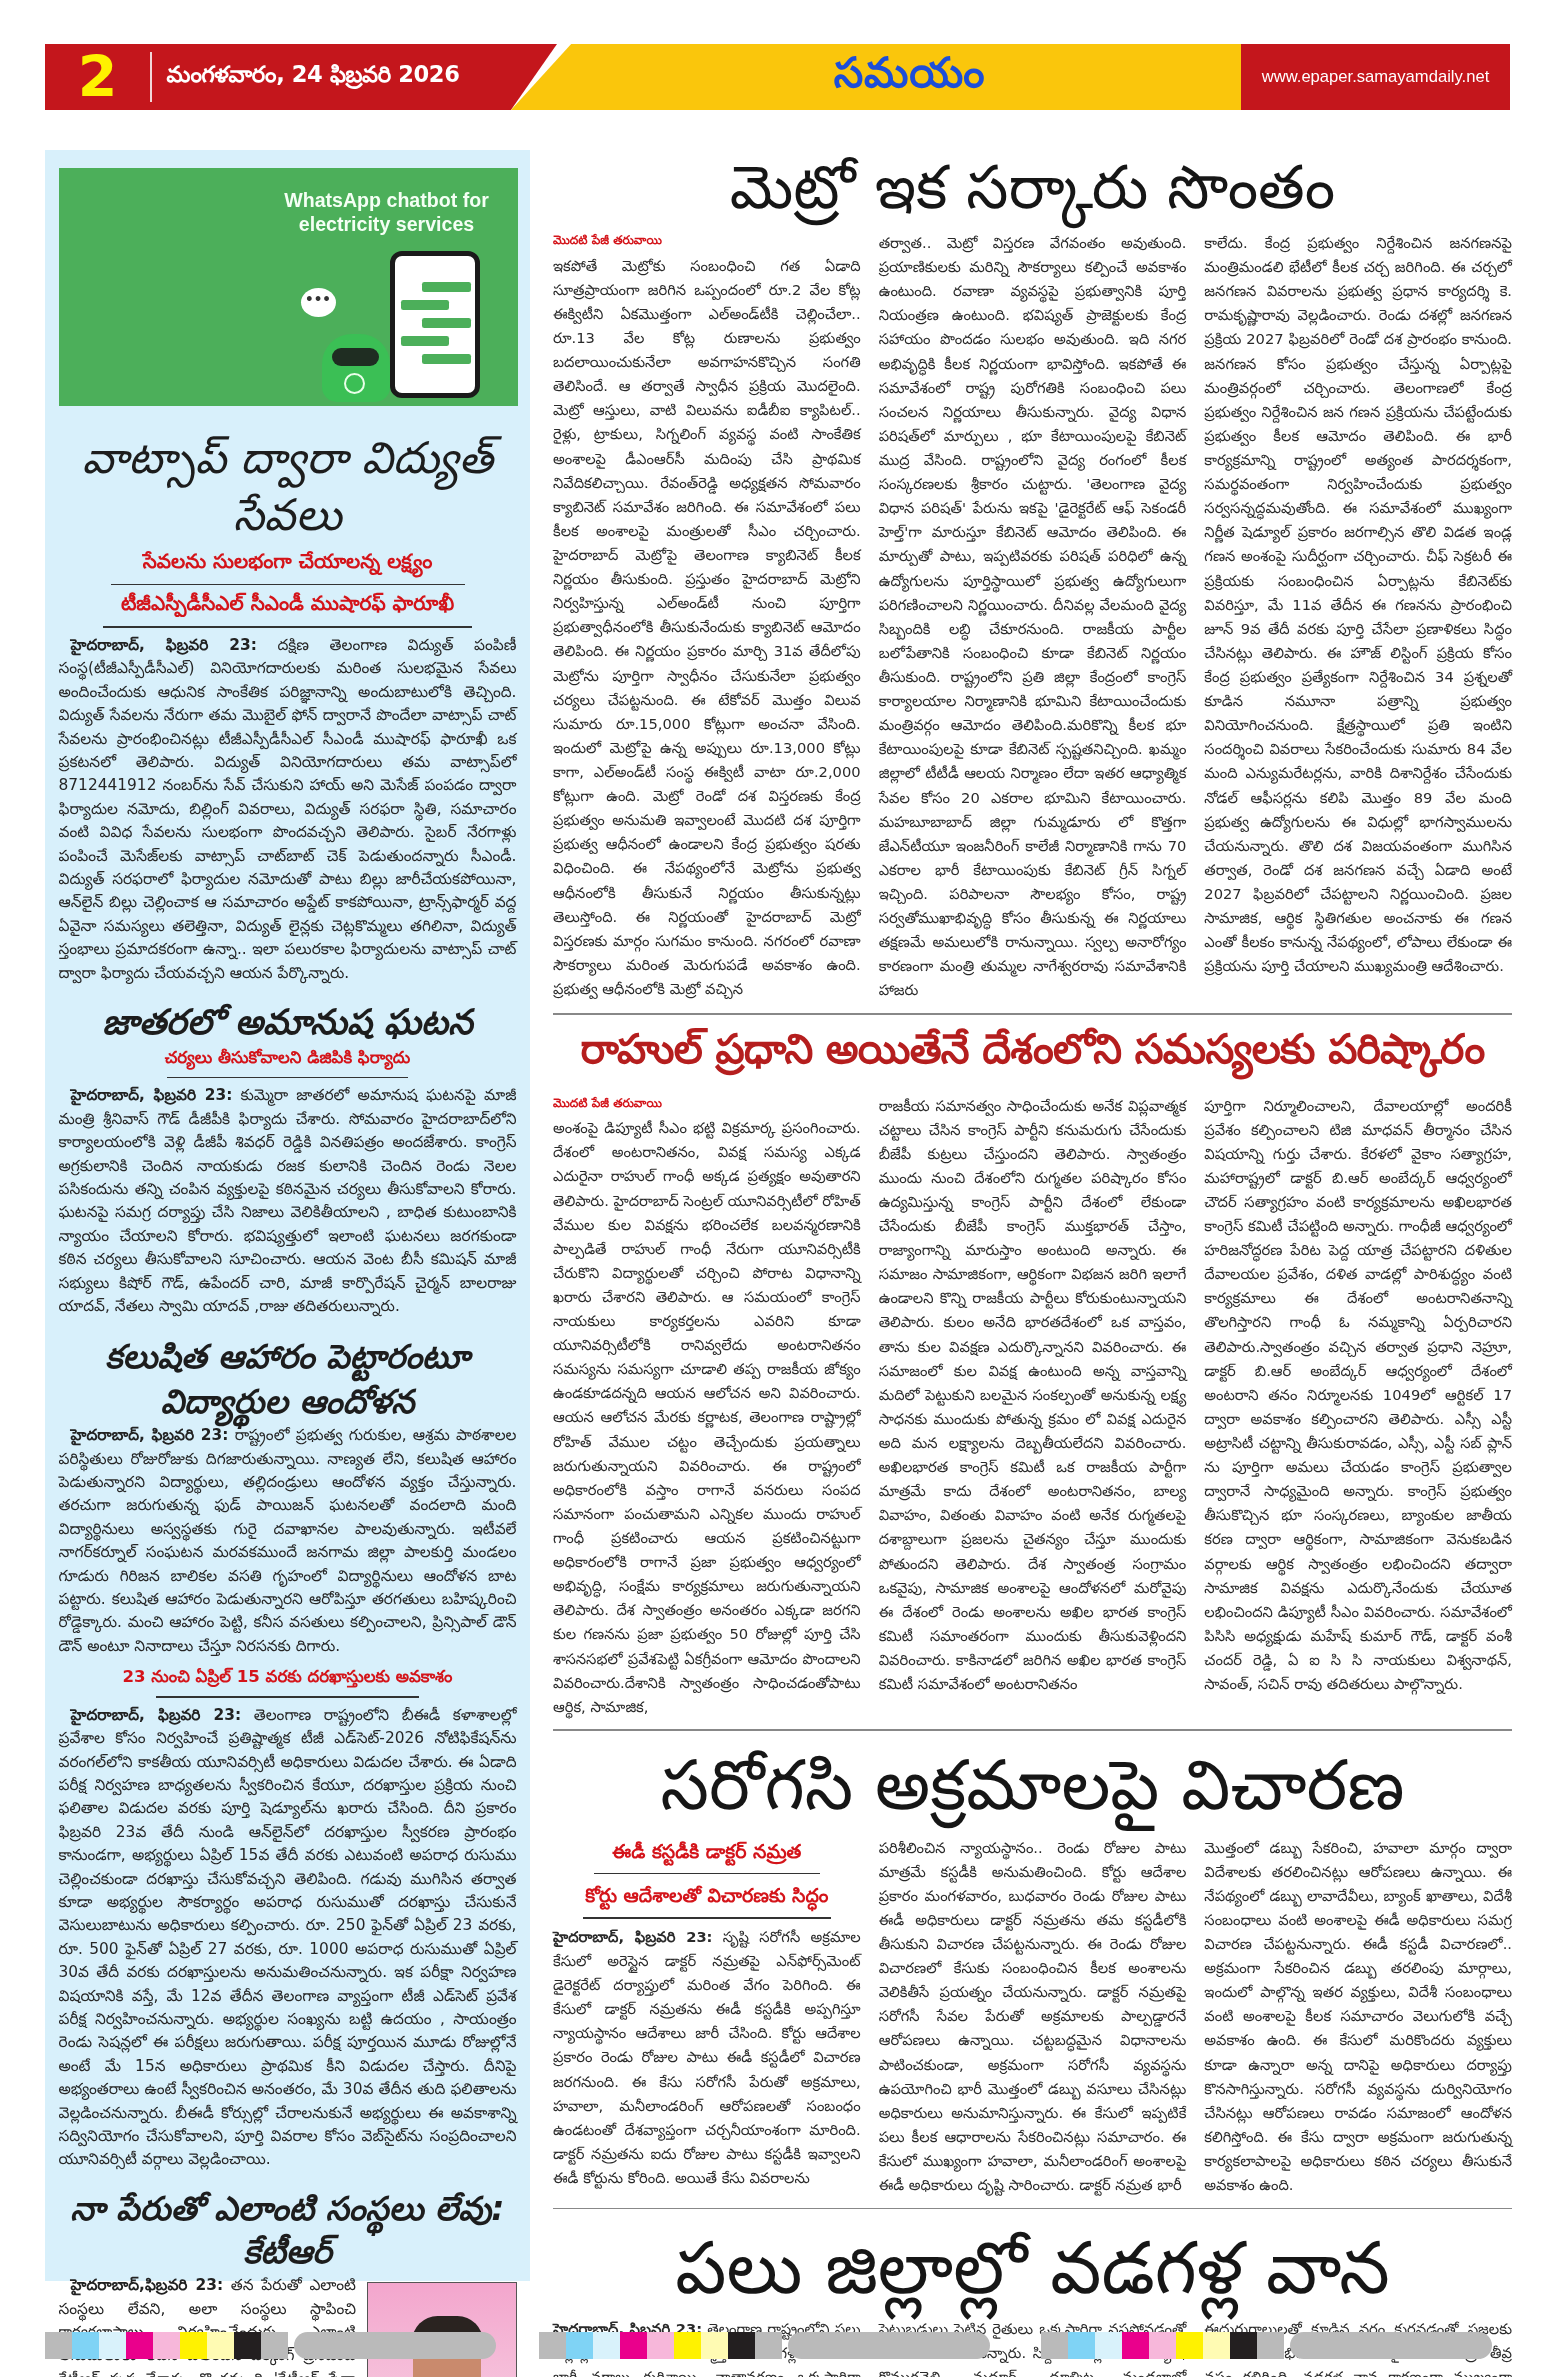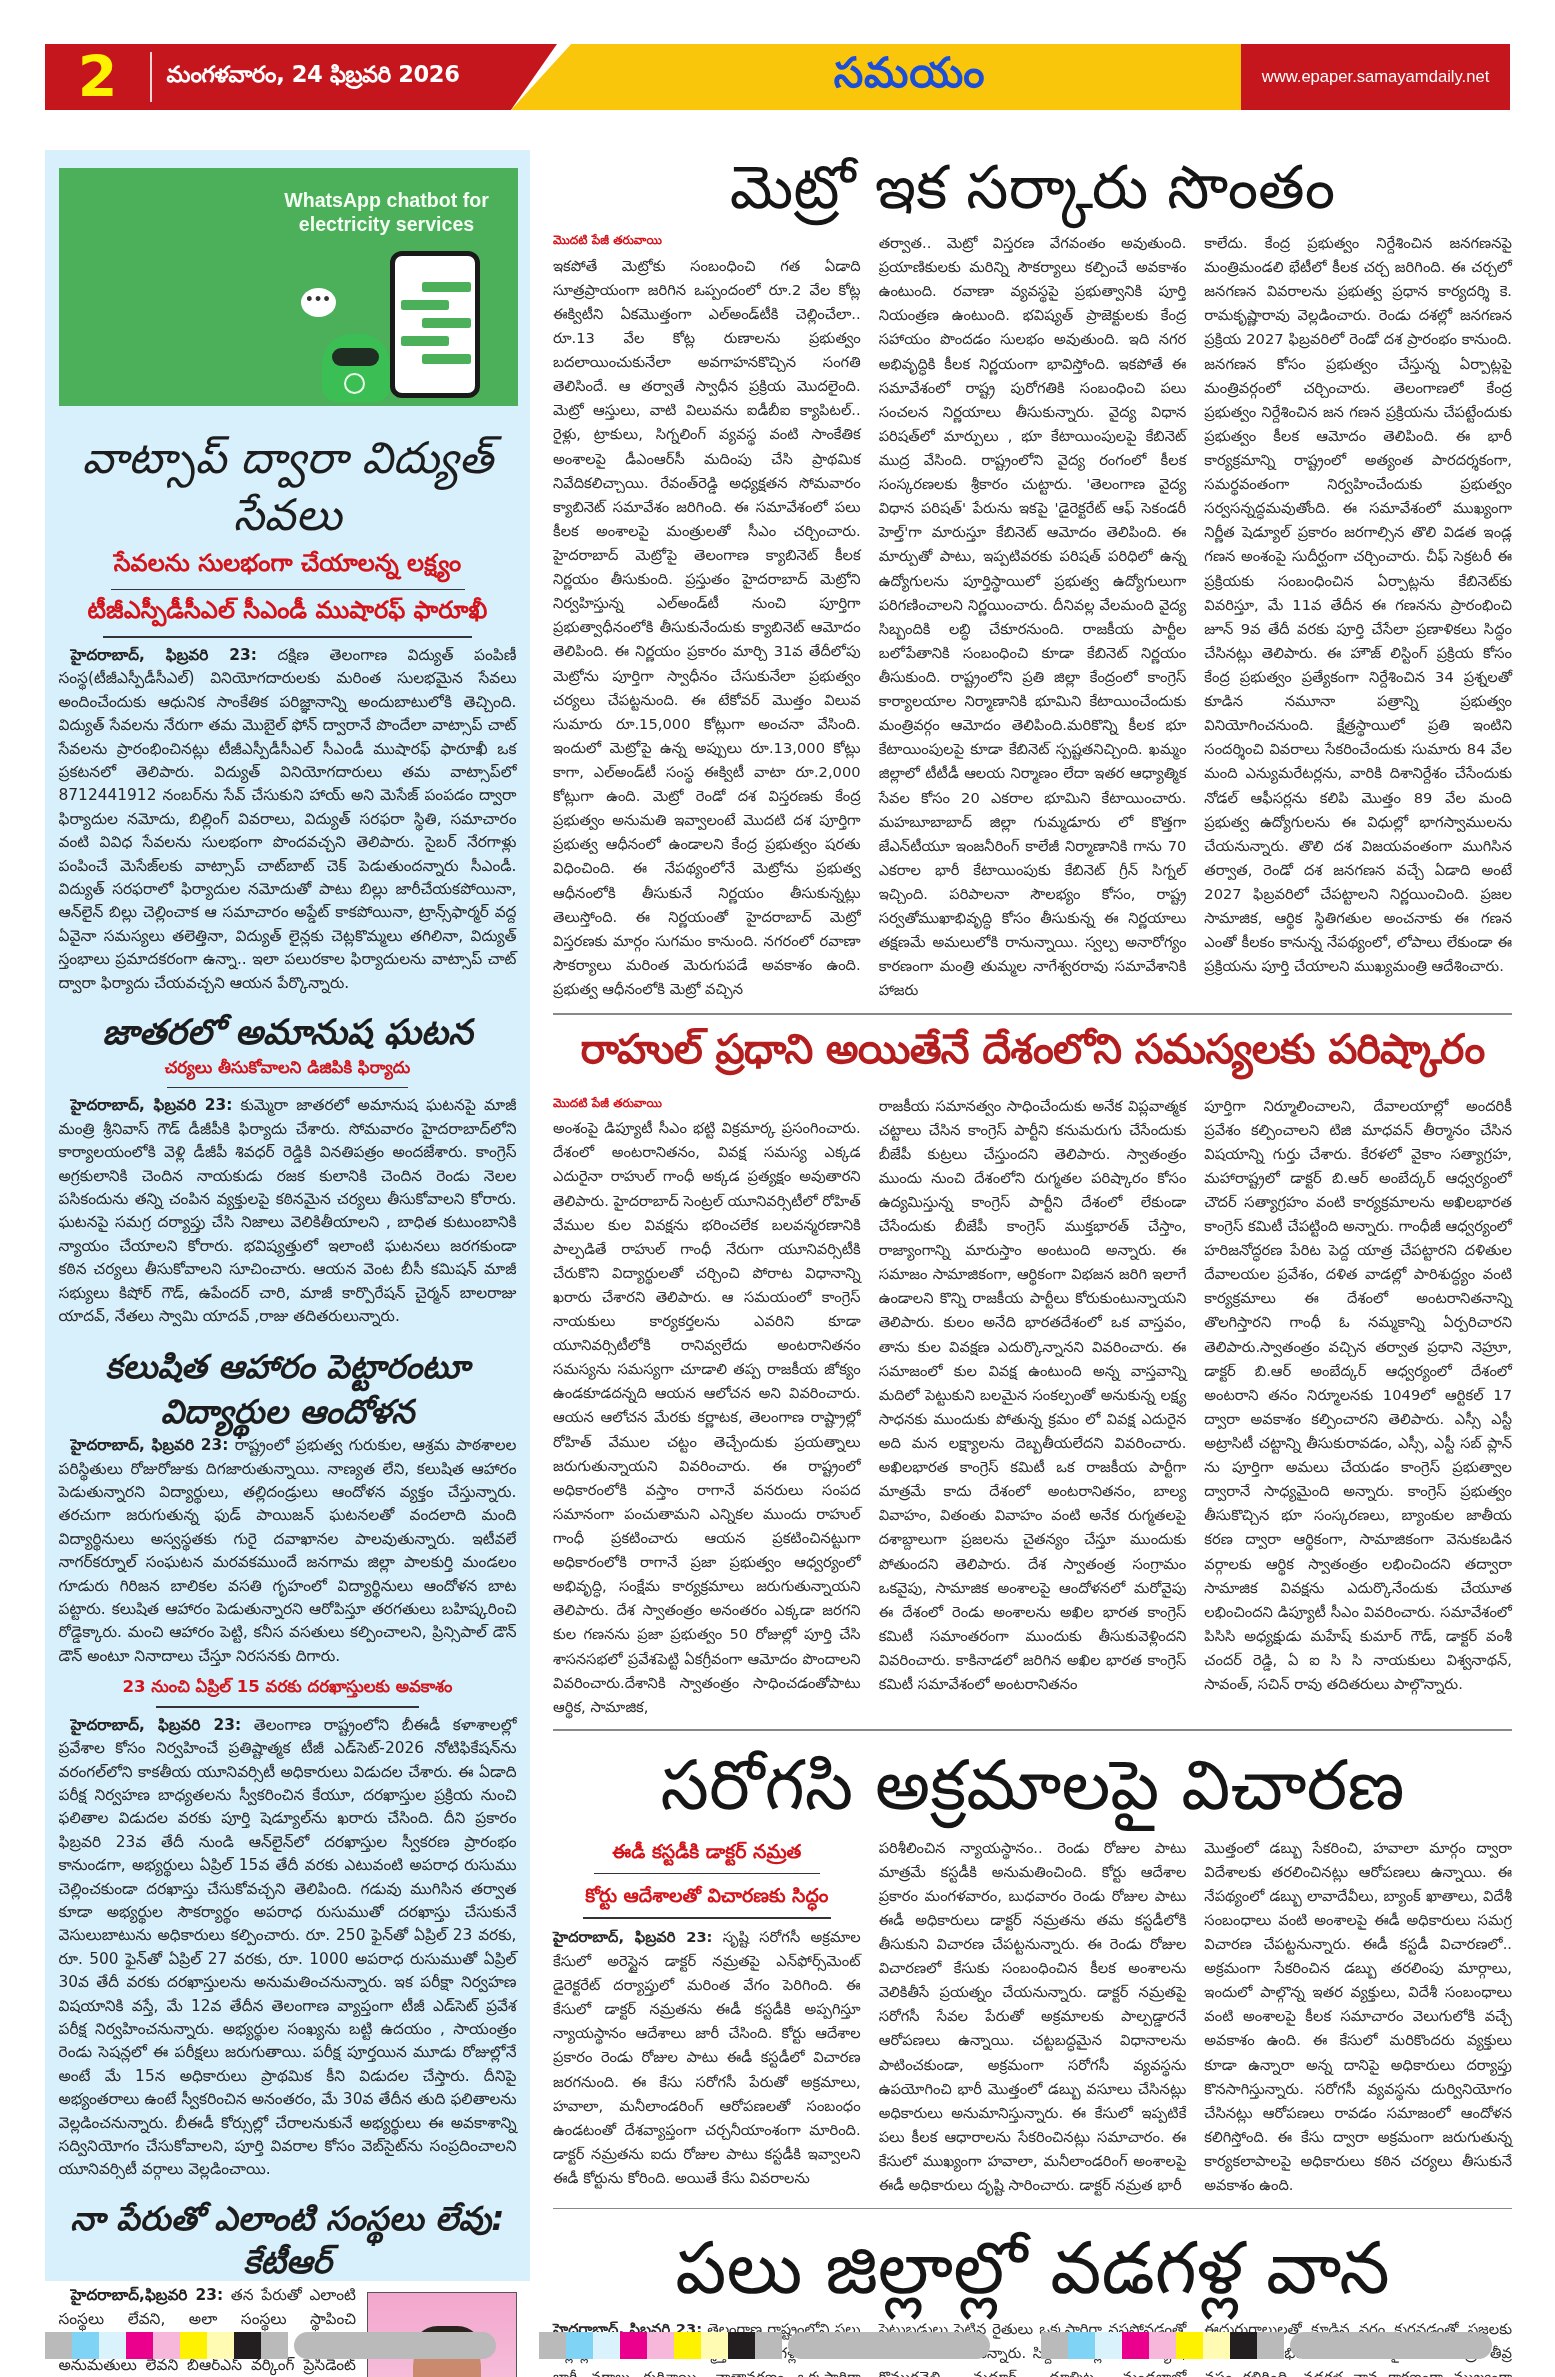--- a/index.html
+++ b/index.html
@@ -35,21 +35,21 @@
   .bubble { position: absolute; left: 242px; top: 120px; width: 35px; height: 29px; border-radius: 50%; background: #fff;
             color: #333; font-size: 13.5px; text-align: center; line-height: 22.6px; font-weight: bold; }
   .robot { position: absolute; left: 263px; top: 166px; width: 68px; height: 68px; border-radius: 30px 30px 15px 15px; background: #3bbf55; }
   .robot-face { position: absolute; left: 10.5px; top: 13.5px; width: 47px; height: 18px; border-radius: 9px; background: #1f2d22; }
   .wa-icon { position: absolute; left: 22.6px; top: 39px; width: 21px; height: 21px; border-radius: 50%; border: 2.3px solid #e9ffe9; }
   .phone { position: absolute; left: 331px; top: 83px; width: 90px; height: 147px; border: 5.3px solid #1a1a1a; border-radius: 12px; background: #fff; }
   .phone .row { height: 10.5px; margin: 7.5px 6px; border-radius: 2.3px; background: #4caf5a; }
   .phone .row.s { width: 60%; margin-left: 38%; }
 
   .hl-lg { text-align: center; font-weight: bold; color: #1d1d1d; line-height: 1.15; font-style: italic; }
-  .hl-red { text-align: center; color: #d4141a; font-weight: bold; font-size: 24px; margin-top: 6px; }
+  .hl-red { text-align: center; color: #d4141a; font-weight: bold; font-size: 20px; margin-top: 6px; }
   .rule-sm { height: 1.5px; background: #333; margin: 6px auto; }
   .body-txt { font-size: 15.4px; line-height: 1.52; color: #262626; text-align: justify; text-indent: 12px; }
   .body-txt .dl { font-weight: bold; color: #222; }
 
   .sec { margin-top: 9px; }
   .ktr-wrap { display: flex; gap: 10.5px; }
   .ktr-photo { flex: none; width: 150px; height: 274px; background: linear-gradient(180deg,#f3a6cd 0%, #f6c3dc 40%, #ee8fc1 100%);
                border: 1.5px solid #555; position: relative; overflow: hidden; margin-top: 7.5px; }
   .ktr-head { position: absolute; left: 45px; top: 39px; width: 68px; height: 83px; border-radius: 34px 34px 30px 30px; background: #c98a6d; }
   .ktr-hair { position: absolute; left: 44px; top: 33px; width: 71px; height: 32px; border-radius: 30px 30px 7.5px 7.5px; background: #2a2320; }

